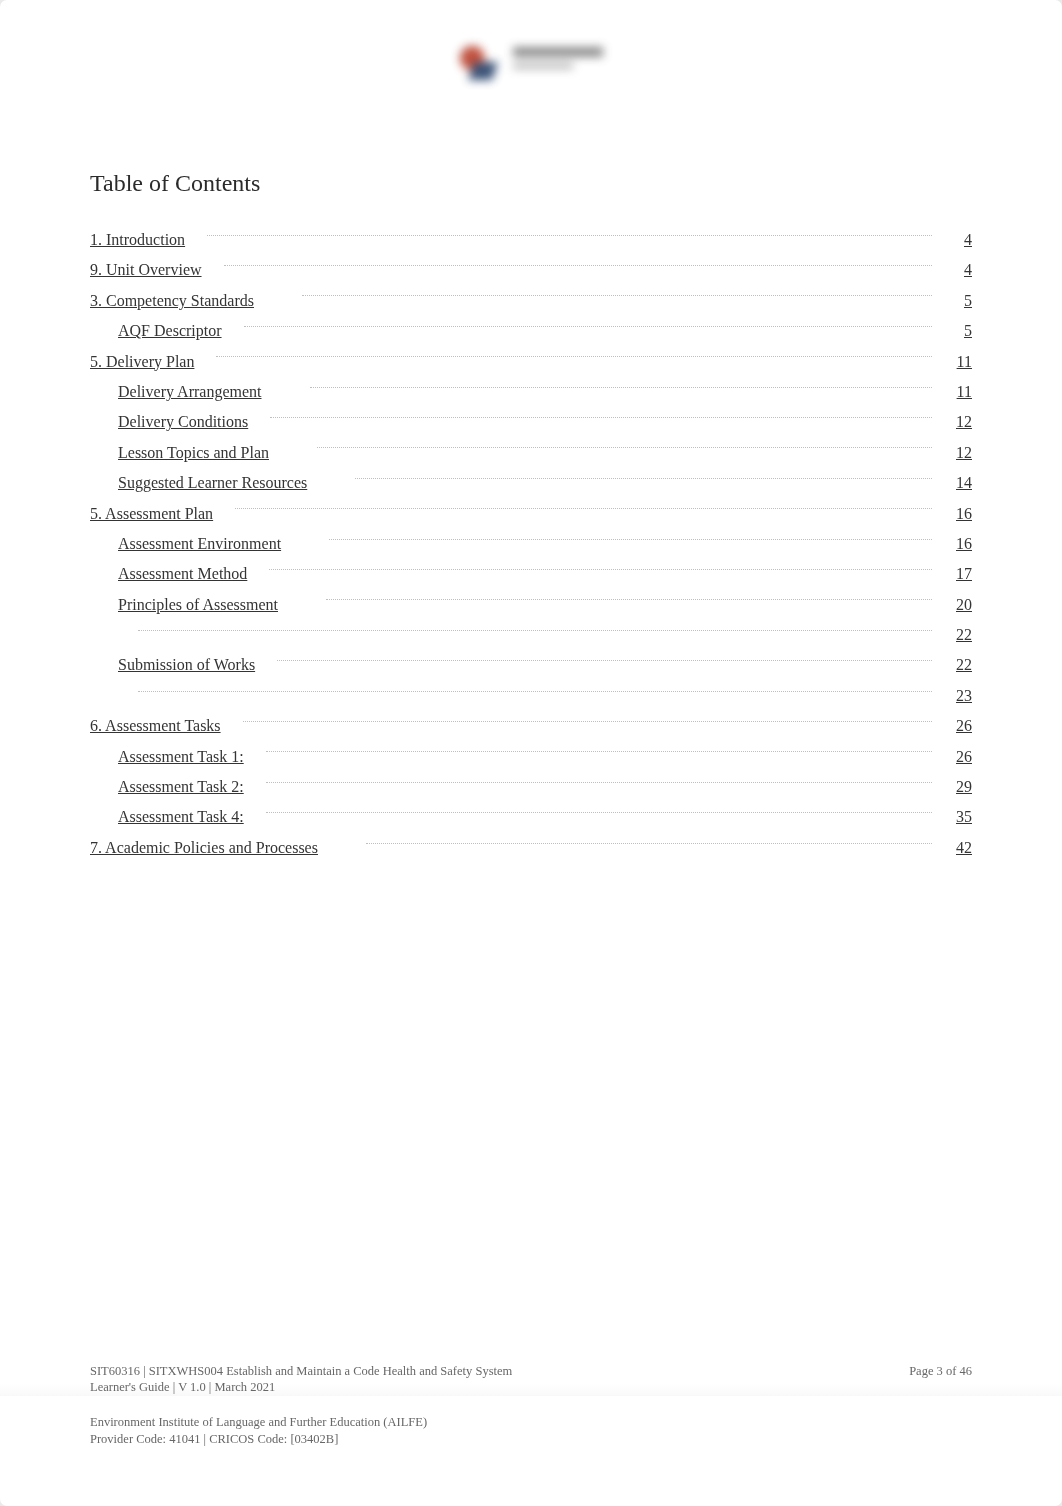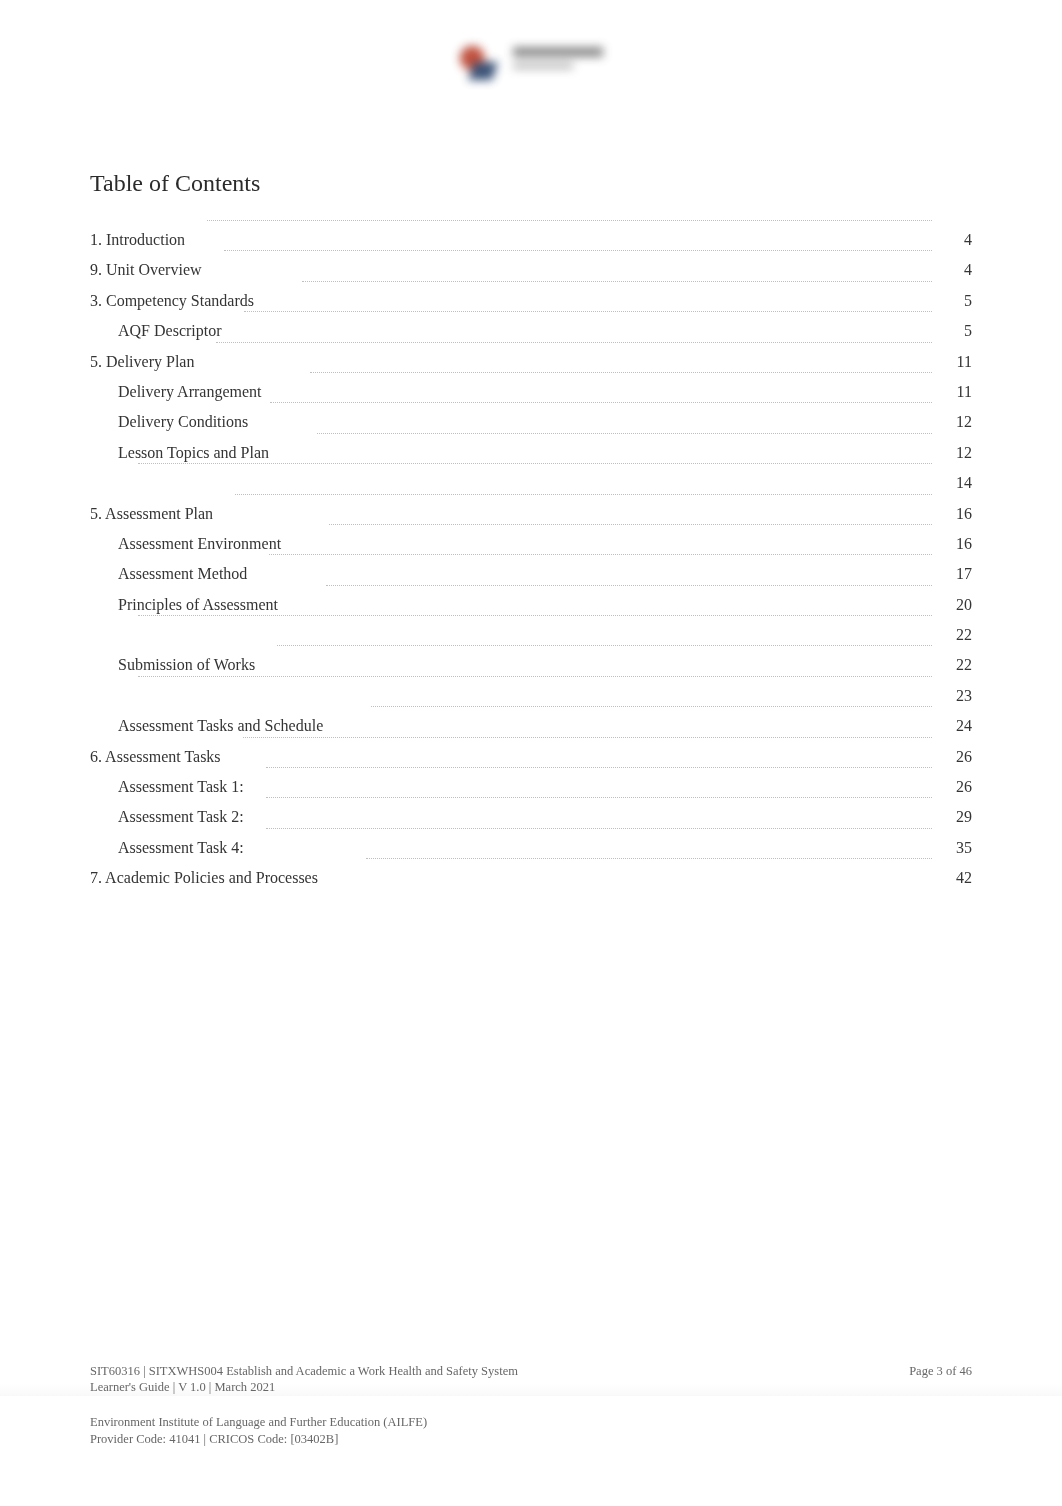--- a/index.html
+++ b/index.html
@@ -21,20 +21,21 @@
     width: var(--page-w);
     height: var(--page-h);
     margin: 0 auto;
     background: var(--bg);
     position: relative;
     font-family: "Times New Roman", Times, serif;
     color: var(--text);
     box-sizing: border-box;
     padding: 110px 90px 16px 90px;
     overflow: hidden;
+    border-radius: 7px;
   }
 
   
   .logo-wrap {
     position: absolute;
     top: 40px;
     left: 50%;
     transform: translateX(-50%);
     display: flex;
     align-items: center;
@@ -68,24 +69,25 @@
     font-size: 24px;
     font-weight: 400;
     color: var(--heading);
     margin: 60px 0 28px 0;
   }
 
   
   .toc { width: 100%; }
   .toc-row {
     display: flex;
-    align-items: flex-start;
+    align-items: center;
     font-size: 16px;
     line-height: 1.9;
     color: var(--text);
+    text-decoration: underline;
   }
   .toc-row.level-1 .label { padding-left: 0; }
   .toc-row.level-2 .label { padding-left: 28px; }
   .label { white-space: nowrap; }
   .leader {
     flex: 1;
     border-bottom: 1.4px dotted var(--leader);
     transform: translateY(-5px);
     margin: 0 14px 0 22px;
     min-width: 40px;
@@ -182,20 +184,21 @@
       <span class="pg">12</span>
     </div>
 
     <div class="toc-row level-2">
       <span class="label">Lesson Topics and Plan</span>
       <span class="leader wide"></span>
       <span class="pg">12</span>
     </div>
 
     <div class="toc-row level-2">
+      <span class="label">Suggested Learner Resources</span>
       <span class="leader wide"></span>
       <span class="pg">14</span>
     </div>
 
     <div class="toc-row level-1">
       <span class="label">5. Assessment Plan</span>
       <span class="leader"></span>
       <span class="pg">16</span>
     </div>
 
@@ -227,25 +230,20 @@
       <span class="label">Submission of Works</span>
       <span class="leader"></span>
       <span class="pg">22</span>
     </div>
 
     <div class="toc-row level-2">
       <span class="leader wide"></span>
       <span class="pg">23</span>
     </div>
 
-    <div class="toc-row level-2">
-      <span class="label">Assessment Tasks and Schedule</span>
-      <span class="leader wide"></span>
-      <span class="pg">24</span>
-    </div>
 
     <div class="toc-row level-1">
       <span class="label">6. Assessment Tasks</span>
       <span class="leader"></span>
       <span class="pg">26</span>
     </div>
 
     <div class="toc-row level-2">
       <span class="label">Assessment Task 1:</span>
       <span class="leader"></span>
@@ -270,21 +268,21 @@
       <span class="pg">42</span>
     </div>
 
   </nav>
 
   <div class="footer-gradient"></div>
 
   <footer class="footer">
     <div class="footer-row-top">
       <div>
-        <div>SIT60316 | SITXWHS004 Establish and Academic a Work Health and Safety System</div>
+        <div>SIT60316 | SITXWHS004 Establish and Maintain a Code Health and Safety System</div>
         <div>Learner's Guide | V 1.0 | March 2021</div>
       </div>
       <div class="pagenum">Page  3  of 46</div>
     </div>
     <div class="footer-gap"></div>
     <div>
       <div>Environment Institute of Language and Further Education (AILFE)</div>
       <div>Provider Code: 41041 | CRICOS Code: [03402B]</div>
     </div>
   </footer>

